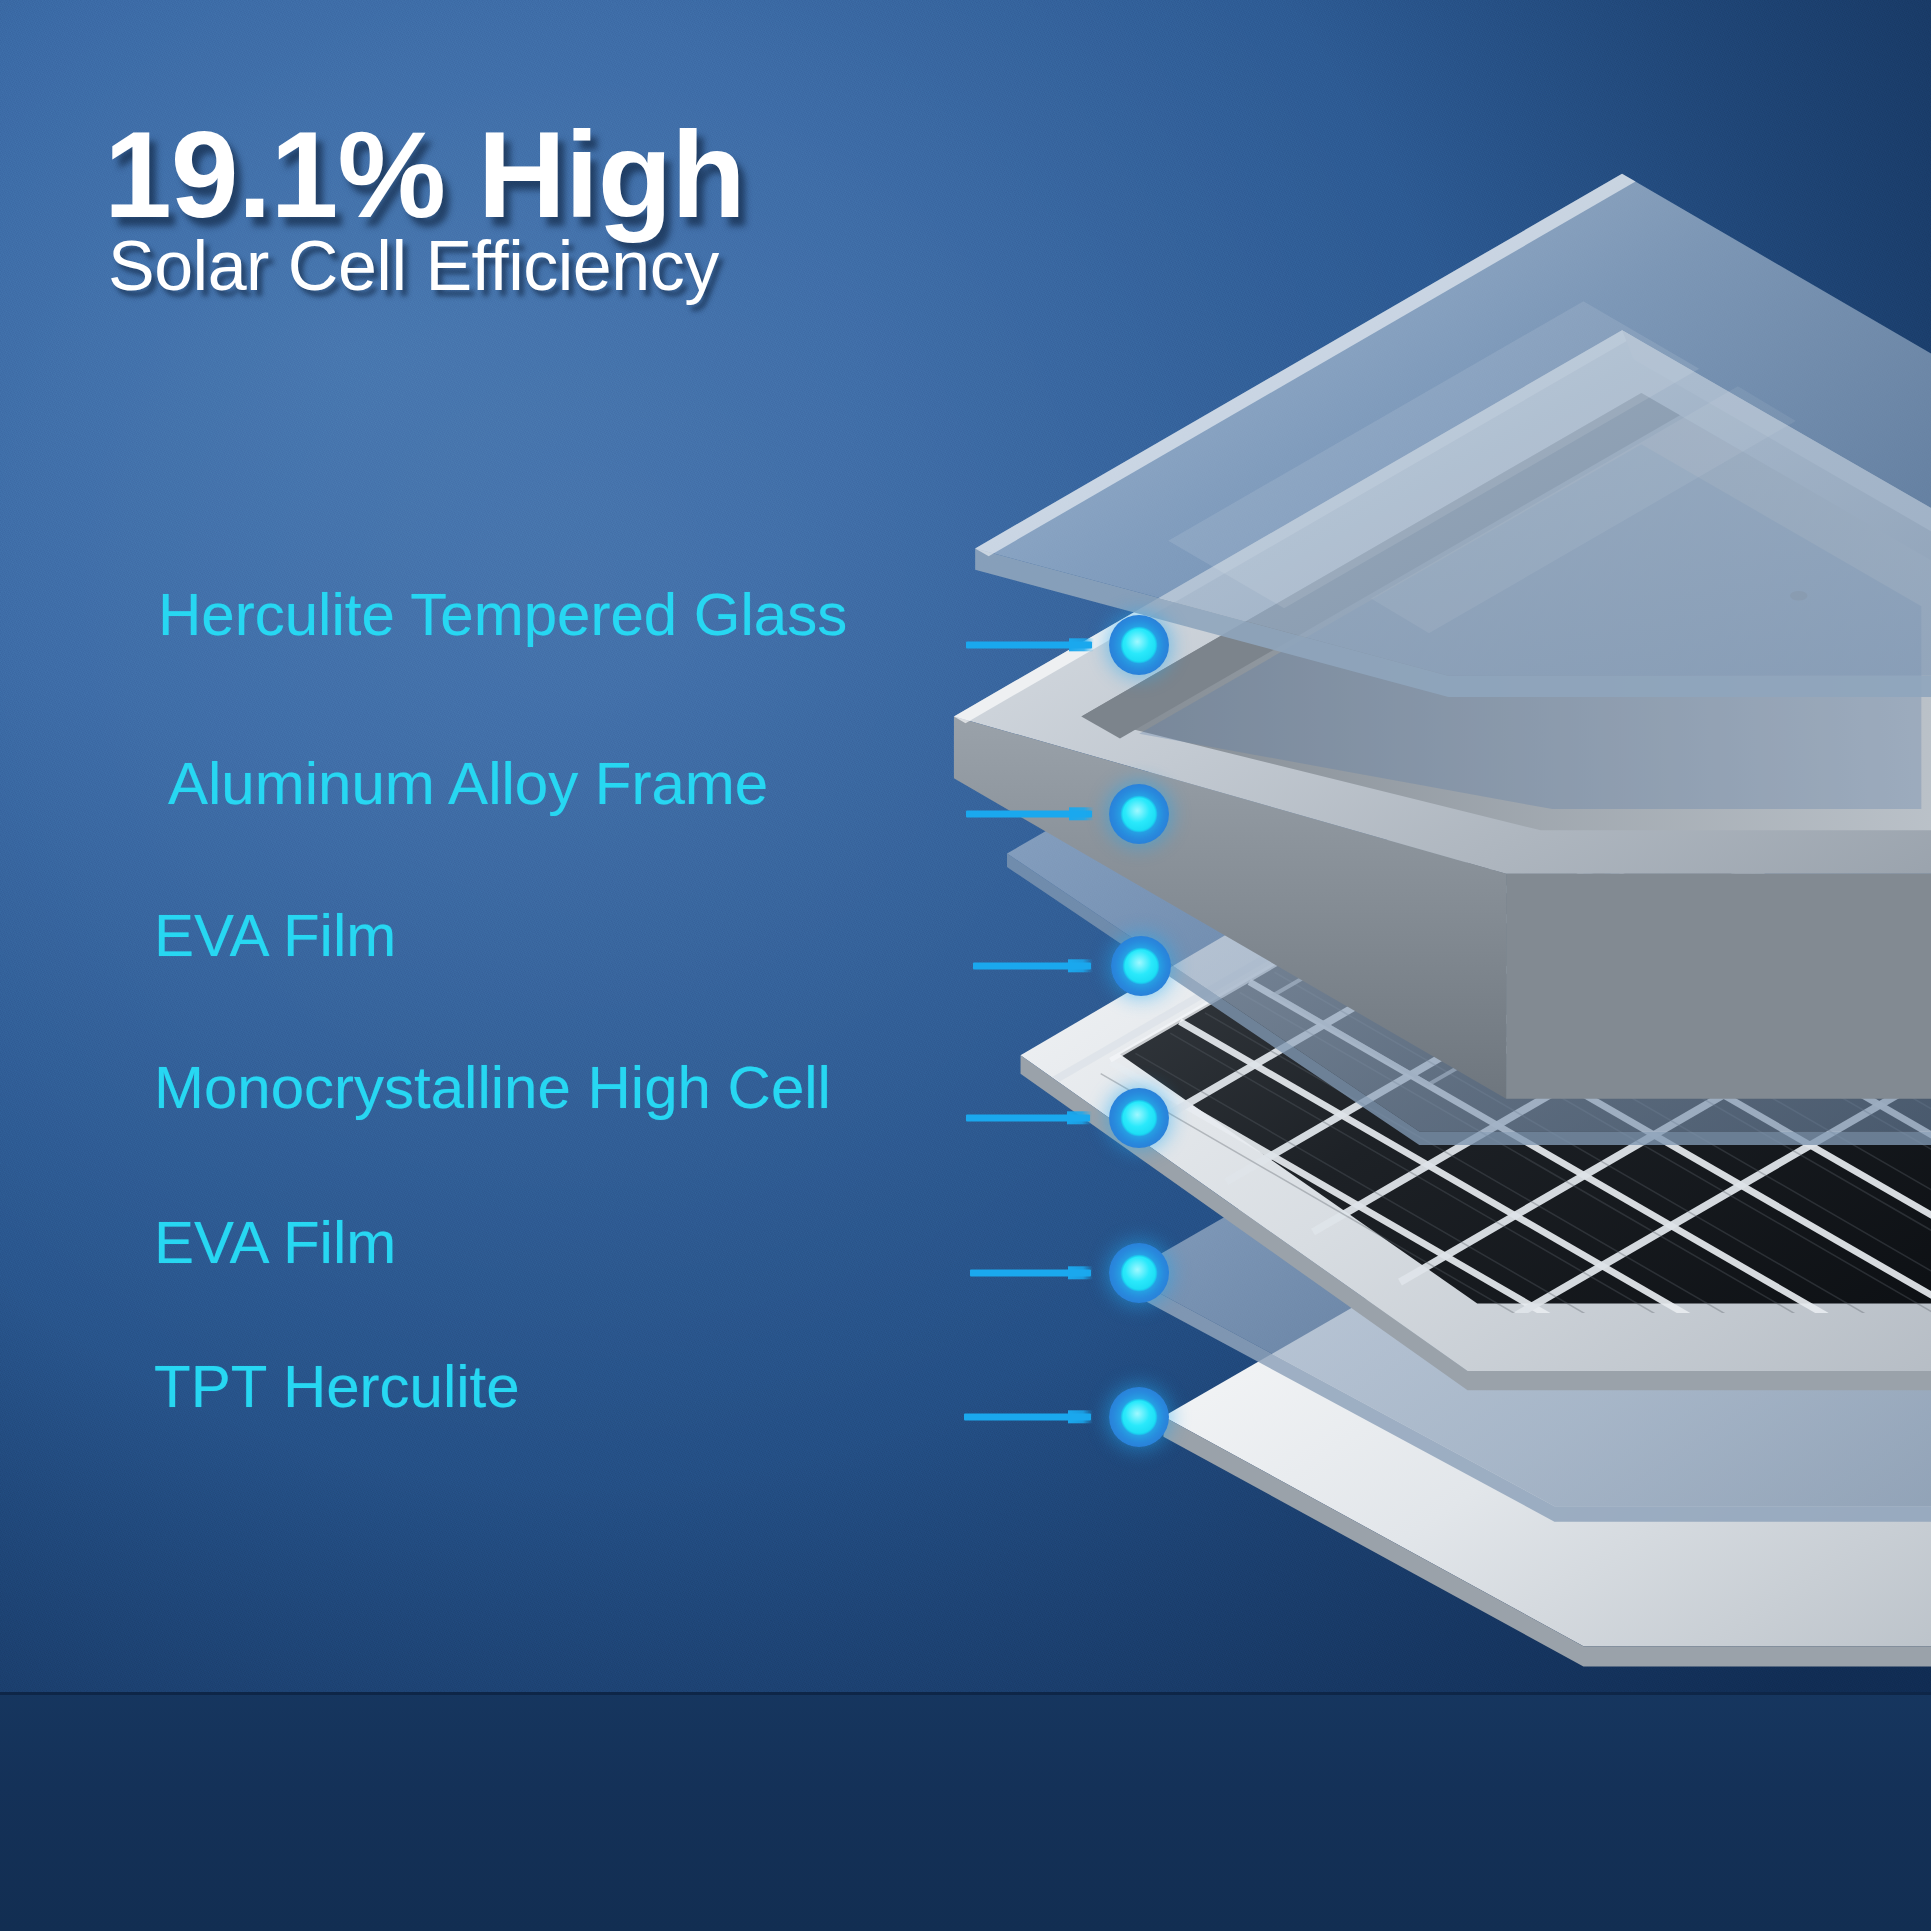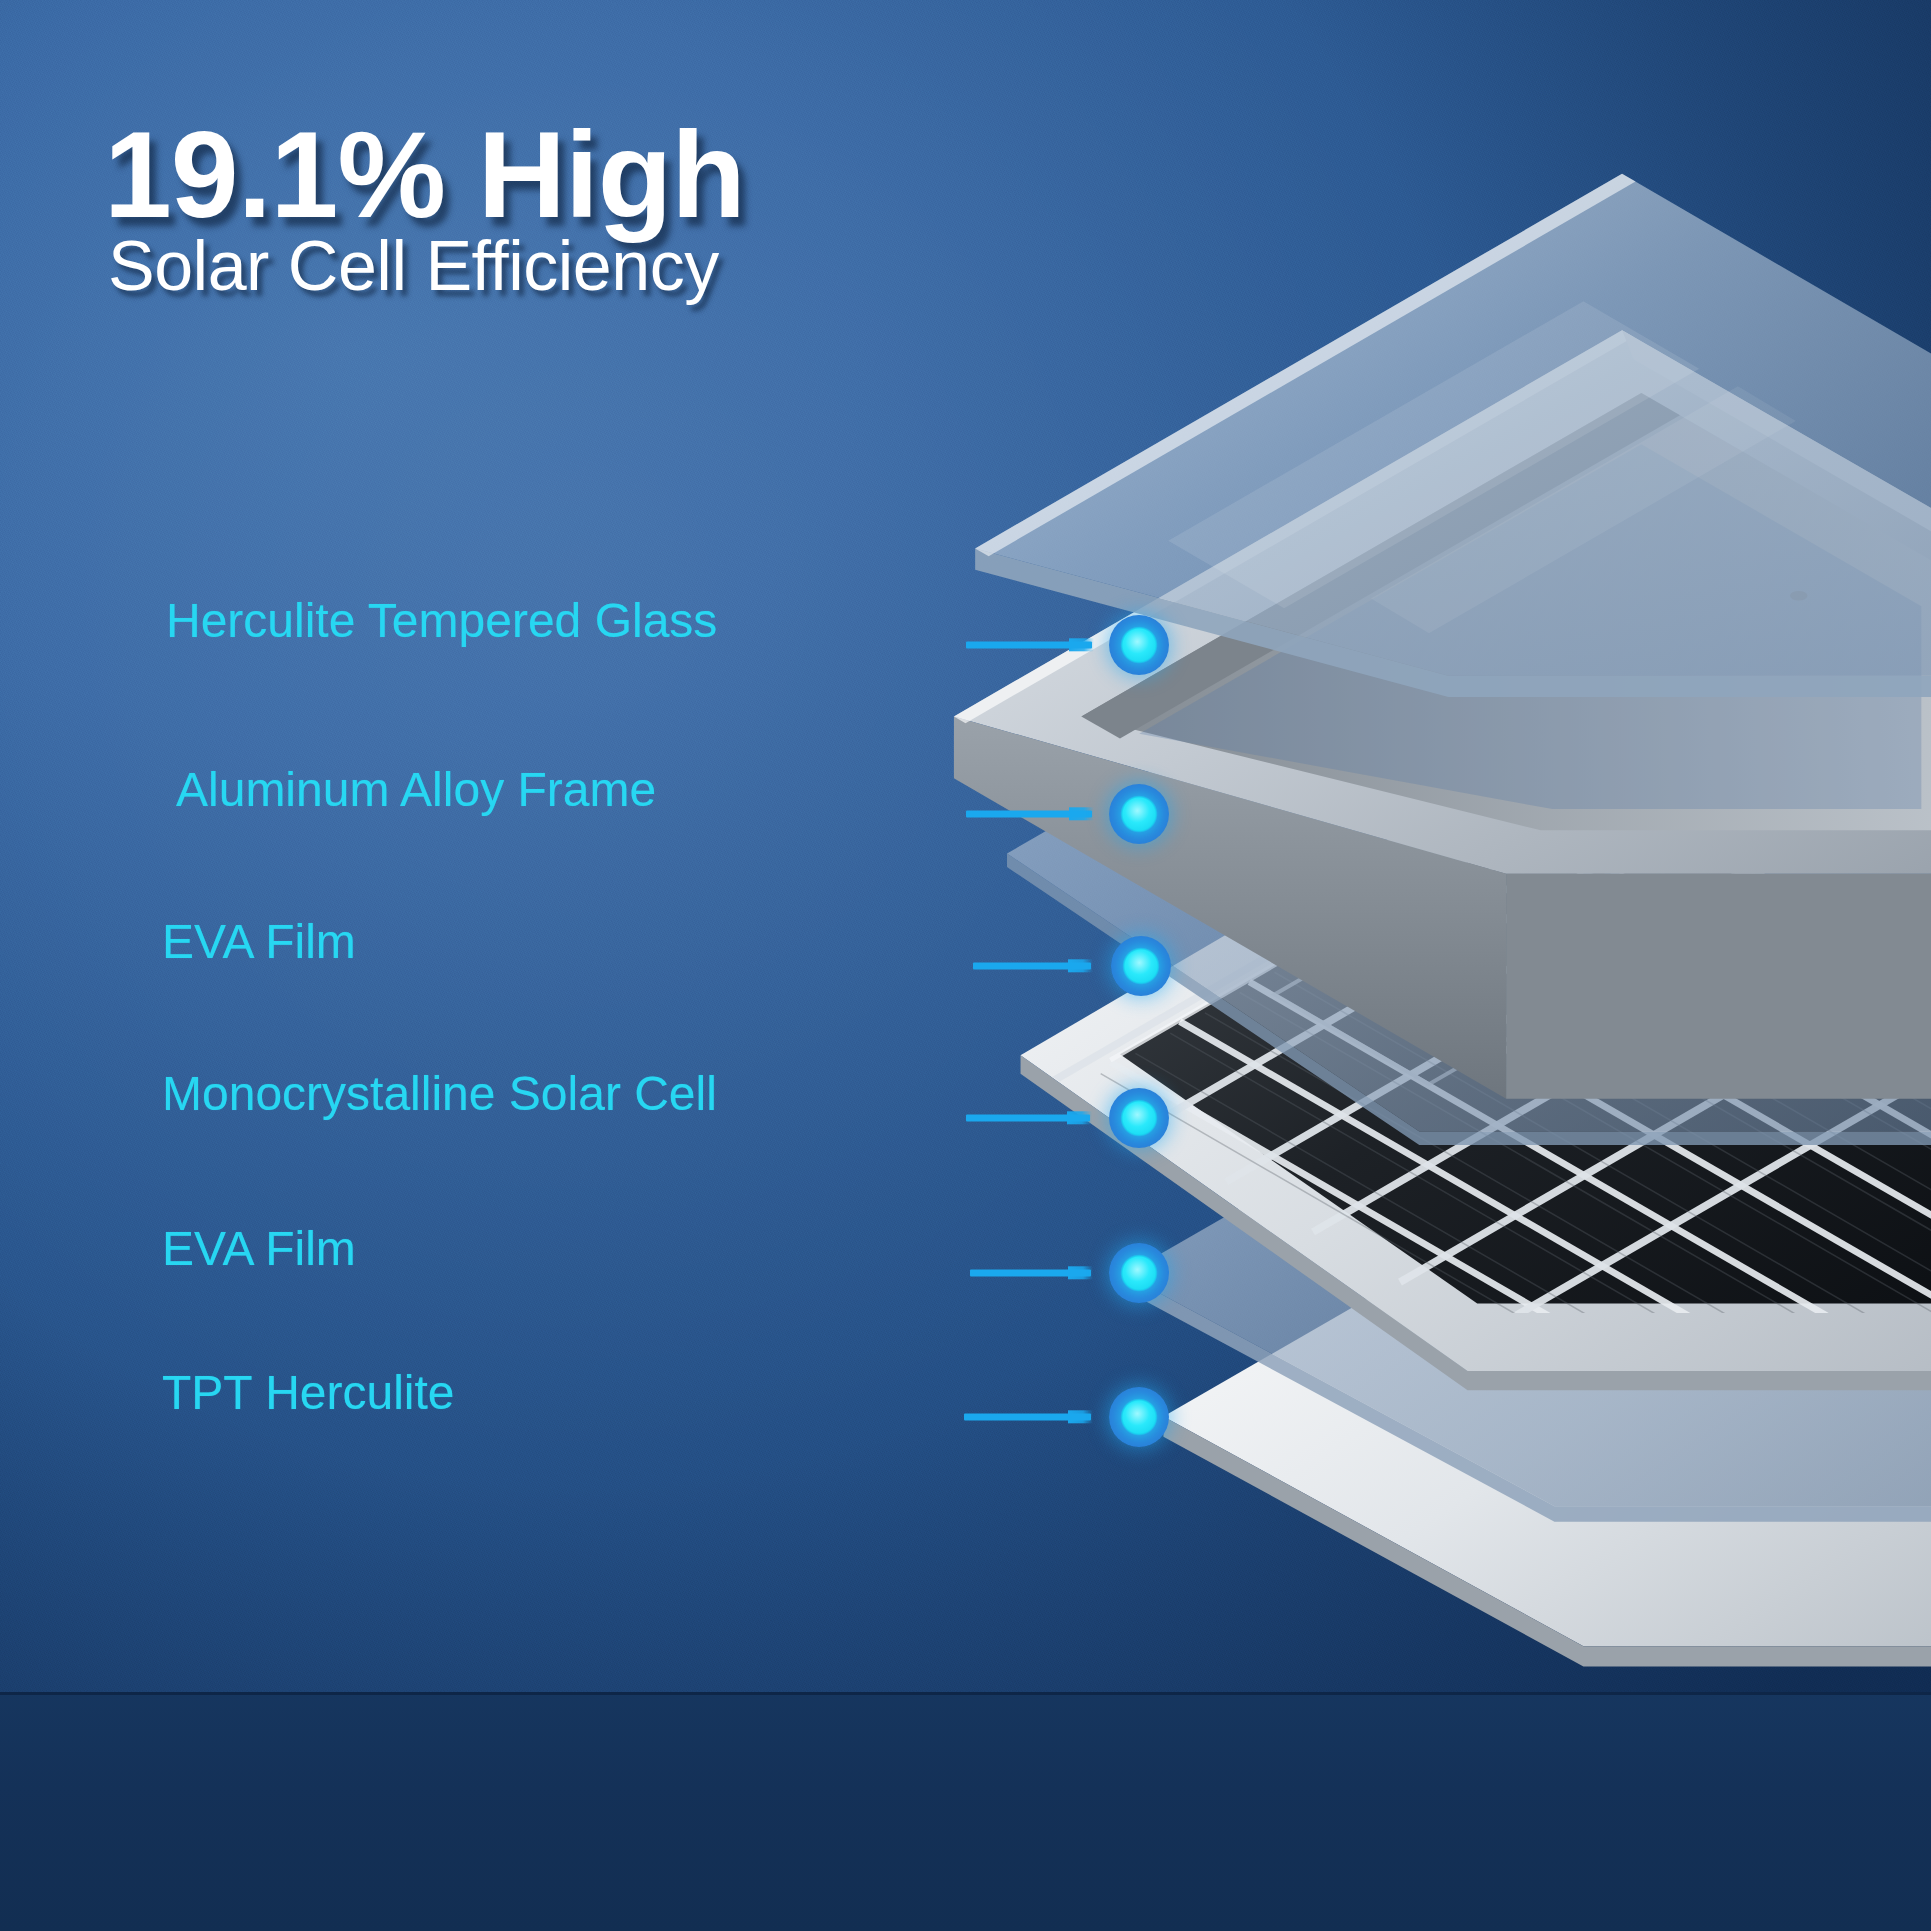--- a/index.html
+++ b/index.html
@@ -63,26 +63,26 @@
   }
 
   
   .callout{
     position:absolute;
     display:flex;align-items:center;
     height:0;
   }
   .callout-label{
     color:#27d7f2;
-    font-size:48px;
+    font-size:60px;
     line-height:1;
     white-space:nowrap;
     transform:translateY(-50%);
     position:absolute;
-    left:12px;
+    left:4px;
     text-shadow:0 0 1px rgba(39,215,242,.5);
   }
   .leader{
     position:absolute;
     height:6.8px;
     background:#1aa8ee;
     transform:translateY(-50%);
     border-radius:1px;
   }
   .leader::after{
@@ -291,21 +291,21 @@
   <div class="leader" style="left:966px;top:814px;width:126px;"></div>
   <div class="dot" style="left:1139px;top:814px;"></div>
 
   <div class="callout" style="left:150px;top:966px;">
     <span class="callout-label">EVA Film</span>
   </div>
   <div class="leader" style="left:973px;top:966px;width:118px;"></div>
   <div class="dot" style="left:1141px;top:966px;"></div>
 
   <div class="callout" style="left:150px;top:1118px;">
-    <span class="callout-label">Monocrystalline Solar Cell</span>
+    <span class="callout-label">Monocrystalline High Cell</span>
   </div>
   <div class="leader" style="left:966px;top:1118px;width:124px;"></div>
   <div class="dot" style="left:1139px;top:1118px;"></div>
 
   <div class="callout" style="left:150px;top:1273px;">
     <span class="callout-label">EVA Film</span>
   </div>
   <div class="leader" style="left:970px;top:1273px;width:121px;"></div>
   <div class="dot" style="left:1139px;top:1273px;"></div>
 

